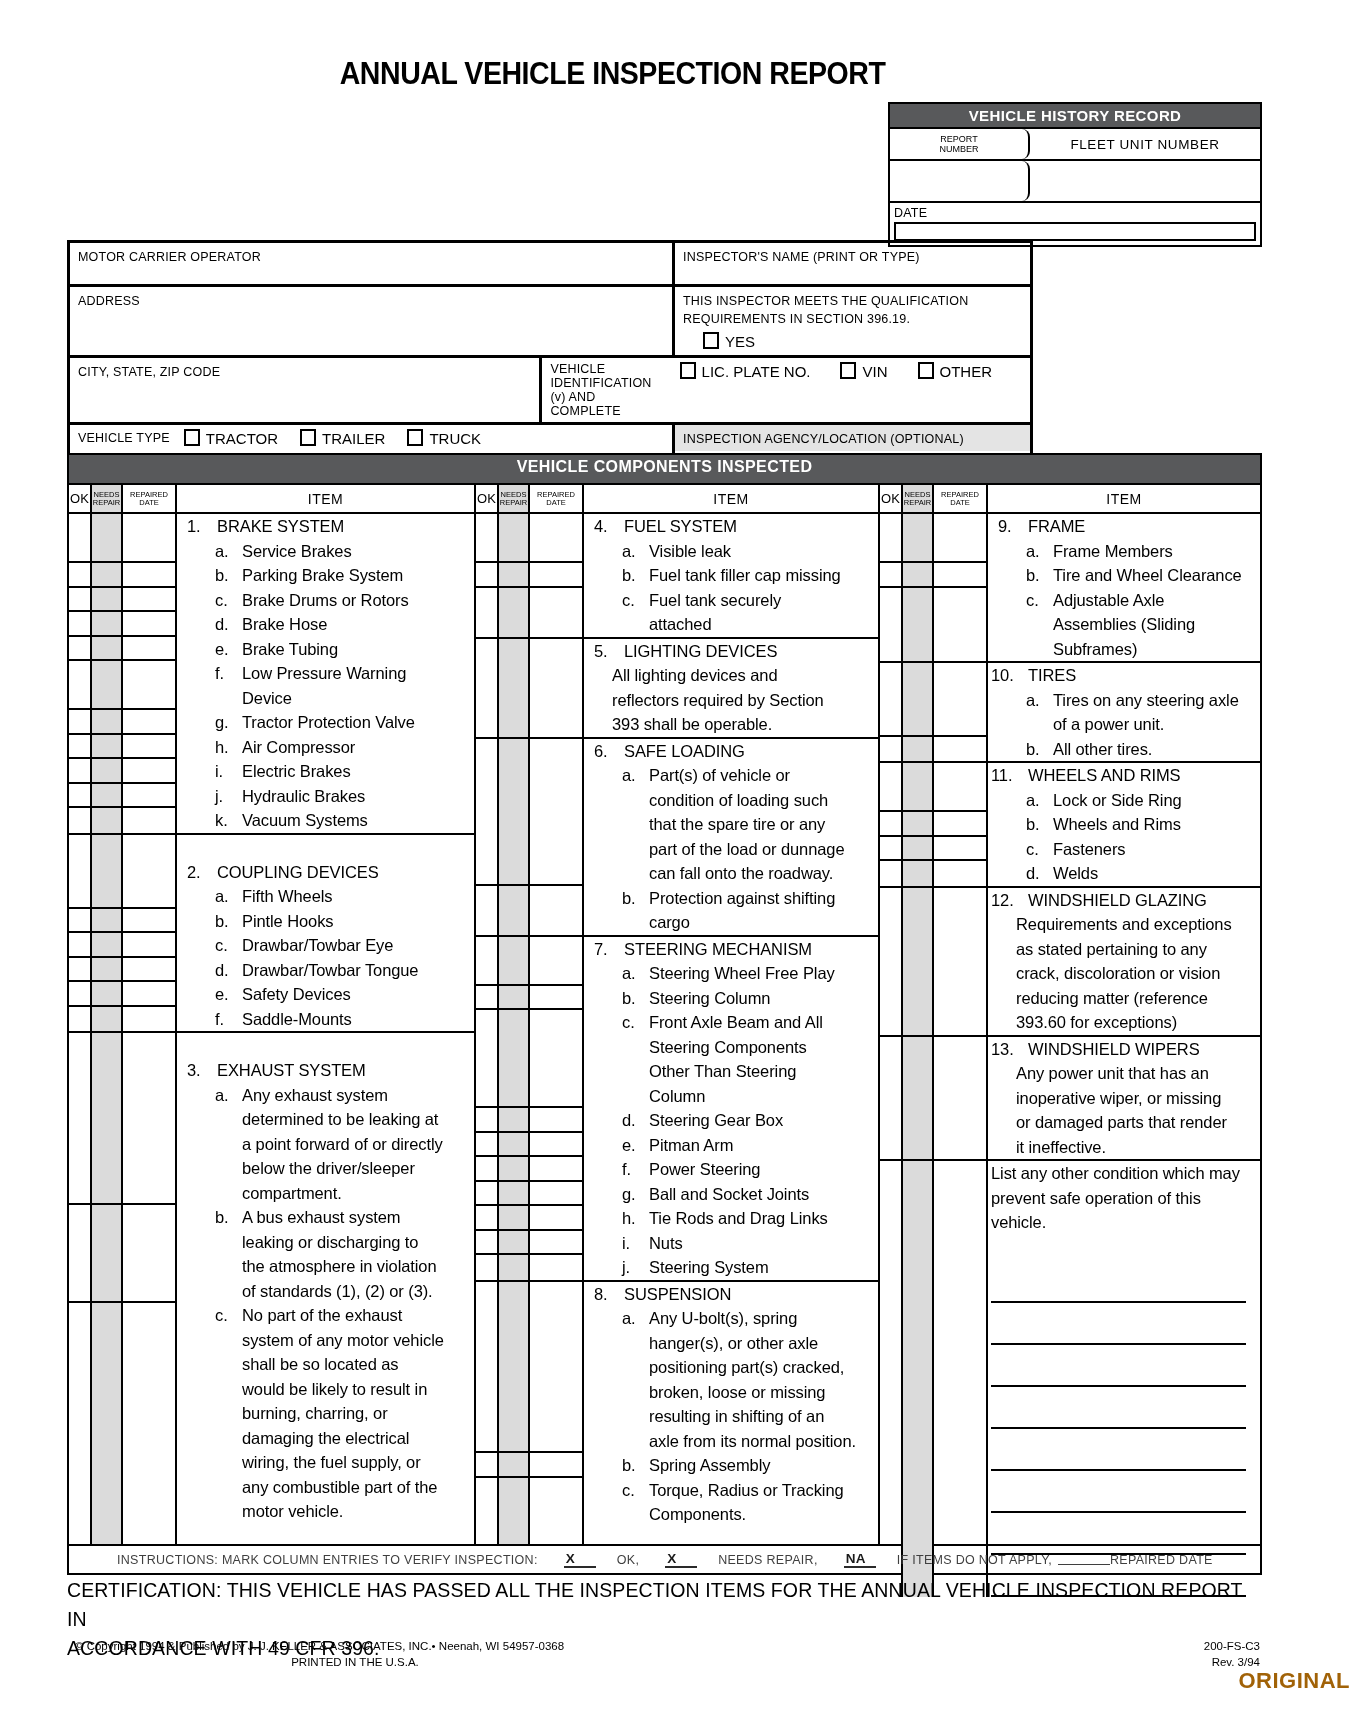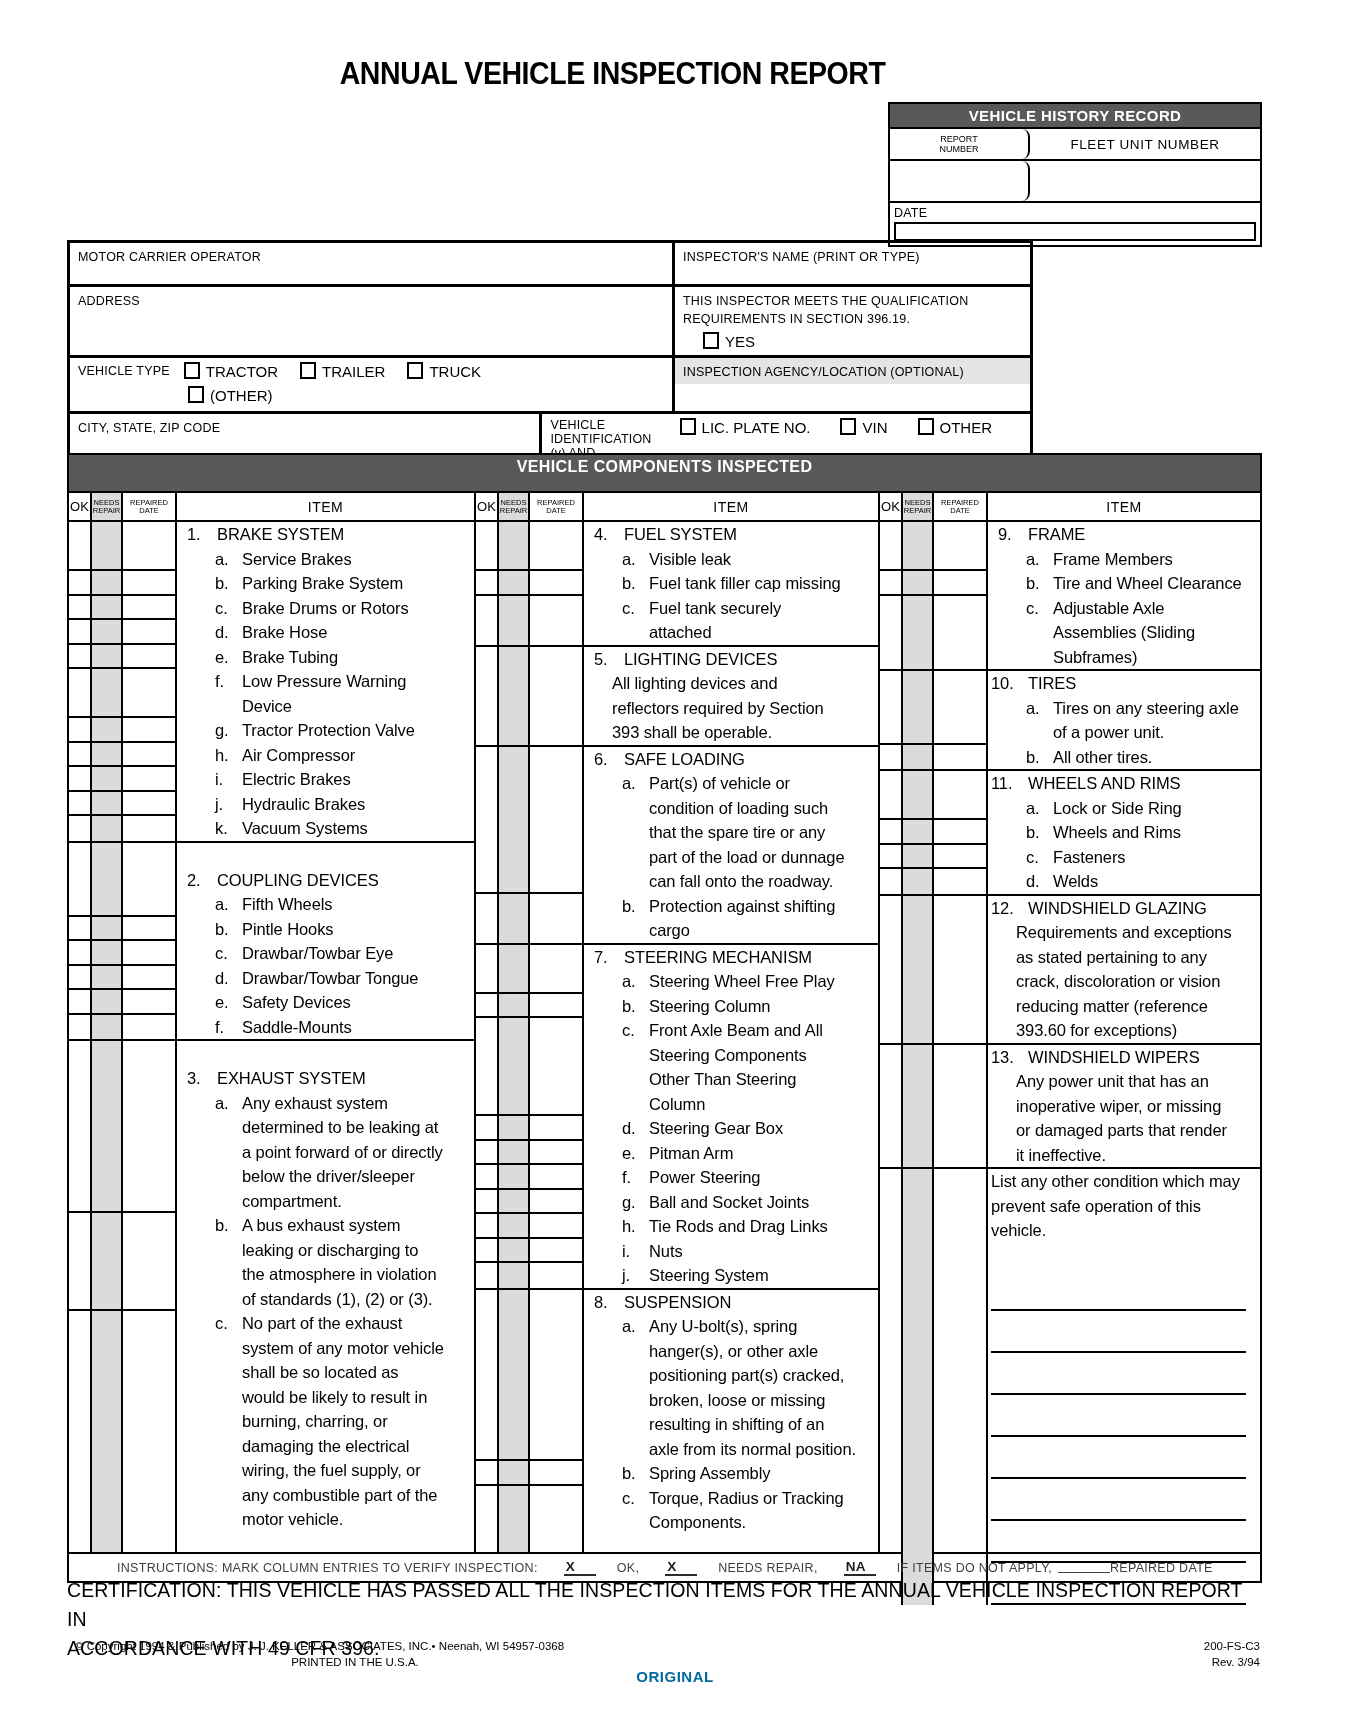--- a/index.html
+++ b/index.html
@@ -42,21 +42,21 @@
   .vid-line .cklabel{margin-right:30px;white-space:nowrap;}
   .vt-line1{display:flex;align-items:center;gap:0px;}
   .vt-line1 .lbl{margin-right:14px;}
   .vt-line1 .cklabel{margin-right:22px;}
   .vt-line2{margin:6px 0 2px 110px;}
   .agency{background:#e4e4e4;height:100%;}
   .c-right.agency{padding:4px 8px;}
 
   
   .components{position:absolute;left:67px;top:453px;width:1195px;border:2.5px solid #000;box-sizing:border-box;}
-  .comp-banner{height:36px;background:#58595b;color:#fff;font-weight:bold;text-align:center;
+  .comp-banner{height:28px;background:#58595b;color:#fff;font-weight:bold;text-align:center;
                line-height:23px;font-size:16px;letter-spacing:.4px;}
   .comp-headrow{display:flex;border-top:2px solid #000;border-bottom:2.5px solid #000;height:27px;}
   .gh{display:flex;box-sizing:border-box;}
   .gh1{width:407px;} .gh2{width:404px;} .gh3{flex:1;}
   .gh>div{box-sizing:border-box;display:flex;align-items:center;justify-content:center;text-align:center;}
   .h-ok{width:23px;font-size:13px;border-right:2px solid #000;}
   .h-nr{width:31px;background:#dbdbdb;font-size:7.5px;line-height:8px;border-right:2px solid #000;}
   .h-rd{width:54px;font-size:7.5px;line-height:8px;border-right:2px solid #000;}
   .h-item{flex:1;font-size:14px;letter-spacing:.5px;}
   .gh1 .h-item,.gh2 .h-item{border-right:2.5px solid #000;}
@@ -91,22 +91,22 @@
         padding:0 6px 0 2px;margin-left:26px;font-size:13.5px;}
   .mark+span{margin-left:21px;}
   .uline{display:inline-block;width:52px;border-bottom:1.5px solid #3f3f3f;height:10px;margin-left:6px;}
 
   
   .cert{position:absolute;left:67px;top:1576px;width:1195px;font-size:19.5px;line-height:29px;
         white-space:pre-line;letter-spacing:.1px;}
   .foot-left{position:absolute;left:75px;top:1638px;width:560px;font-size:11.5px;line-height:16px;}
   .foot-left .pr{text-align:center;}
   .foot-right{position:absolute;right:90px;top:1638px;text-align:right;font-size:11.5px;line-height:16px;}
-  .original{position:absolute;left:0;top:1668px;width:1350px;text-align:center;
-            font-size:15px;font-weight:bold;color:#0369a1;letter-spacing:.5px;}
+  .original{position:absolute;left:0;top:1668px;width:1350px;text-align:right;
+            font-size:22px;font-weight:bold;color:#a16207;letter-spacing:.5px;}
 </style>
 </head>
 <body>
 
 <div id="page">
 
   <div class="title"><span>ANNUAL VEHICLE INSPECTION REPORT</span></div>
 
   <div class="vhr">
     <div class="vhr-header">VEHICLE HISTORY RECORD</div>
@@ -138,47 +138,47 @@
       <div class="c-left">
         <span class="lbl">ADDRESS</span>
       </div>
       <div class="c-right">
         <span class="lbl">THIS INSPECTOR MEETS THE QUALIFICATION REQUIREMENTS IN SECTION 396.19.</span>
         <div class="yes-line">
           <span class="chk"></span><span class="cklabel">YES</span>
         </div>
       </div>
     </div>
+    <div class="c-row r3">
+      <div class="c-left">
+        <span class="lbl">CITY, STATE, ZIP CODE</span>
+      </div>
+      <div class="c-right">
+        <div class="vid-line">
+          <span class="lbl">VEHICLE IDENTIFICATION (v) AND COMPLETE</span>
+          <span class="cklabel"><span class="chk"></span><span>LIC. PLATE NO.</span></span>
+          <span class="cklabel"><span class="chk"></span><span>VIN</span></span>
+          <span class="cklabel"><span class="chk"></span><span>OTHER</span></span>
+        </div>
+      </div>
+    </div>
     <div class="c-row r4">
       <div class="c-left">
         <div class="vt-line1">
           <span class="lbl">VEHICLE TYPE</span>
           <span class="cklabel"><span class="chk"></span><span>TRACTOR</span></span>
           <span class="cklabel"><span class="chk"></span><span>TRAILER</span></span>
           <span class="cklabel"><span class="chk"></span><span>TRUCK</span></span>
         </div>
         <div class="vt-line2">
           <span class="cklabel"><span class="chk"></span><span>(OTHER)</span></span>
         </div>
       </div>
       <div class="c-right agency">
         <span class="lbl">INSPECTION AGENCY/LOCATION (OPTIONAL)</span>
-      </div>
-    </div>
-    <div class="c-row r3">
-      <div class="c-left">
-        <span class="lbl">CITY, STATE, ZIP CODE</span>
-      </div>
-      <div class="c-right">
-        <div class="vid-line">
-          <span class="lbl">VEHICLE IDENTIFICATION (v) AND COMPLETE</span>
-          <span class="cklabel"><span class="chk"></span><span>LIC. PLATE NO.</span></span>
-          <span class="cklabel"><span class="chk"></span><span>VIN</span></span>
-          <span class="cklabel"><span class="chk"></span><span>OTHER</span></span>
-        </div>
       </div>
     </div>
   </div>
 
   <div class="components">
     <div class="comp-banner">VEHICLE COMPONENTS INSPECTED</div>
 
     <div class="comp-headrow">
       <div class="gh gh1">
         <div class="h-ok">OK</div>

